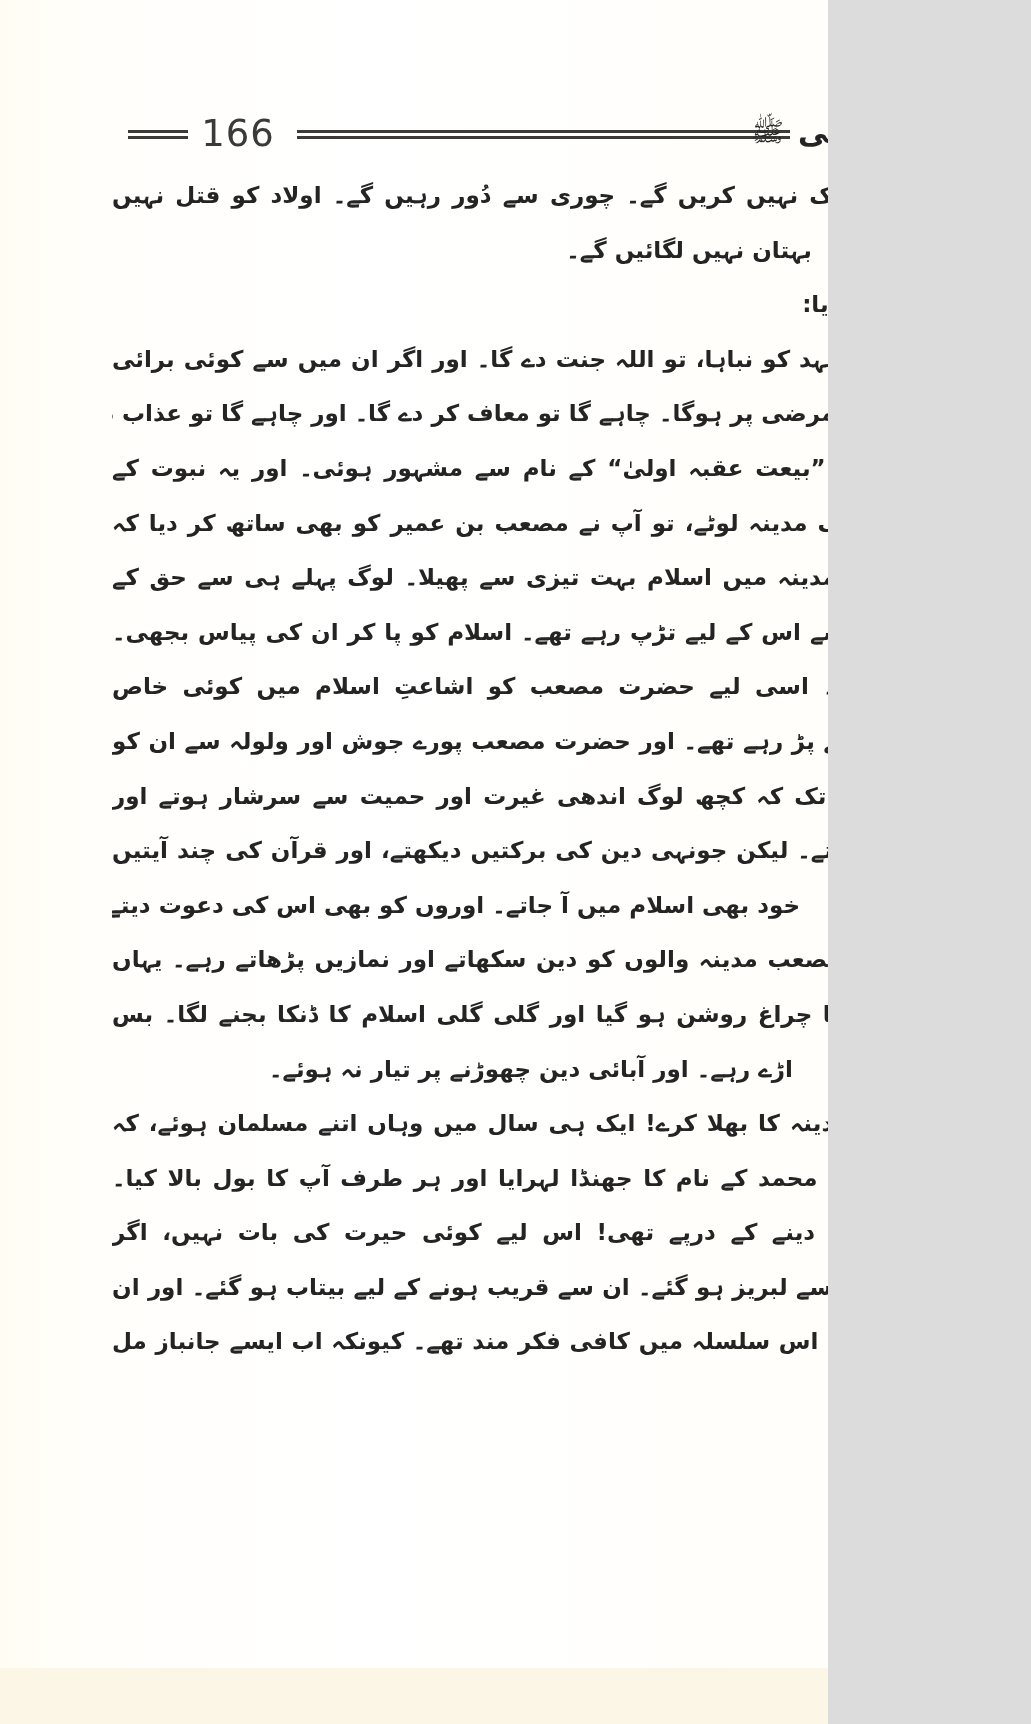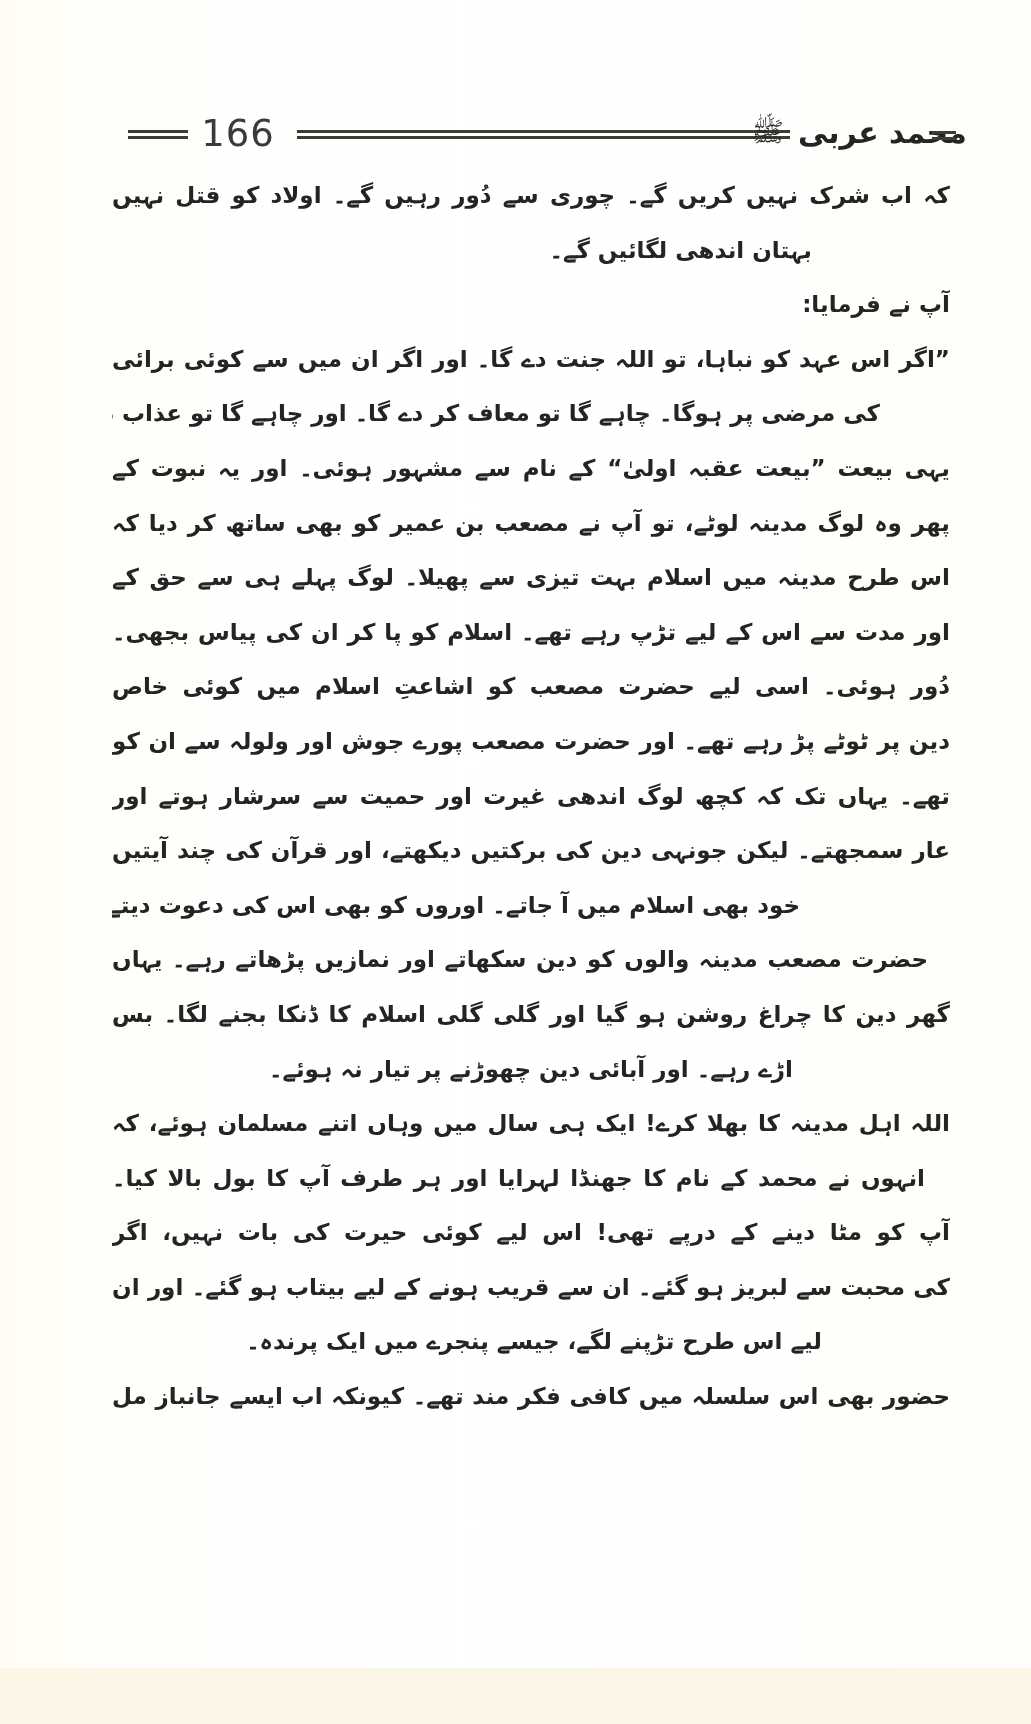--- a/index.html
+++ b/index.html
@@ -1,18 +1,18 @@
 <!DOCTYPE html>
 <html lang="ur"><head>
 <meta charset="utf-8">
 <style>
   html,body{margin:0;padding:0;background:#dcdcdc;}
   .page{
     position:relative;
-    width:1031px;height:1724px;
+    width:828px;height:1724px;
     background:linear-gradient(90deg,#fffdf3 0%, #fffefb 12%, #ffffff 45%, #fffefa 100%);
     overflow:hidden;
     font-family:"DejaVu Sans",sans-serif;
   }
   .bottom-band{
     position:absolute;left:0;top:1668px;width:1031px;height:56px;
     background:#fbf6e6;
   }
   
   .hdr{position:absolute;left:0;top:0;width:1031px;height:170px;}
@@ -62,39 +62,38 @@
     <div class="rule rule-mid"></div>
     <div class="title">
       <span class="name">محمد عربی</span>
       <span class="salla">ﷺ</span>
     </div>
     <div class="rule rule-right"></div>
   </div>
 
   <div class="body-text">
     <div class="ln just">کہ اب شرک نہیں کریں گے۔ چوری سے دُور رہیں گے۔ اولاد کو قتل نہیں کریں گے۔ اور کسی پر</div>
-    <div class="ln" style="margin-right:138px">بہتان اندھی لگائیں گے۔</div>
+    <div class="ln" style="margin-right:138px">بہتان نہیں لگائیں گے۔</div>
     <div class="ln" style="">آپ نے فرمایا:</div>
     <div class="ln just">”اگر اس عہد کو نباہا، تو اللہ جنت دے گا۔ اور اگر ان میں سے کوئی برائی سرزد ہو گئی، تو مولیٰ</div>
     <div class="ln" style="margin-right:70px">کی مرضی پر ہوگا۔ چاہے گا تو معاف کر دے گا۔ اور چاہے گا تو عذاب دے گا۔“</div>
     <div class="ln just">یہی بیعت ”بیعت عقبہ اولیٰ“ کے نام سے مشہور ہوئی۔ اور یہ نبوت کے گیارہویں سال ہوئی۔</div>
     <div class="ln just">پھر وہ لوگ مدینہ لوٹے، تو آپ نے مصعب بن عمیر کو بھی ساتھ کر دیا کہ وہ اہل مدینہ کو</div>
     <div class="ln just">اس طرح مدینہ میں اسلام بہت تیزی سے پھیلا۔ لوگ پہلے ہی سے حق کے پیاسے تھے۔</div>
     <div class="ln just">اور مدت سے اس کے لیے تڑپ رہے تھے۔ اسلام کو پا کر ان کی پیاس بجھی۔ اور دل کی بے چینی</div>
     <div class="ln just">دُور ہوئی۔ اسی لیے حضرت مصعب کو اشاعتِ اسلام میں کوئی خاص زحمت نہ ہوئی لوگ پروانہ وار</div>
     <div class="ln just">دین پر ٹوٹے پڑ رہے تھے۔ اور حضرت مصعب پورے جوش اور ولولہ سے ان کو علم دین سکھا رہے</div>
     <div class="ln just">تھے۔ یہاں تک کہ کچھ لوگ اندھی غیرت اور حمیت سے سرشار ہوتے اور اسلام کی طرف دیکھنا بھی</div>
     <div class="ln just">عار سمجھتے۔ لیکن جونہی دین کی برکتیں دیکھتے، اور قرآن کی چند آیتیں سنتے، پتھر سے موم ہو جاتے۔</div>
     <div class="ln" style="margin-right:150px">خود بھی اسلام میں آ جاتے۔ اوروں کو بھی اس کی دعوت دیتے۔</div>
     <div class="ln just" style="margin-right:22px">حضرت مصعب مدینہ والوں کو دین سکھاتے اور نمازیں پڑھاتے رہے۔ یہاں تک کہ گھر</div>
     <div class="ln just">گھر دین کا چراغ روشن ہو گیا اور گلی گلی اسلام کا ڈنکا بجنے لگا۔ بس کچھ ہی بدنصیب تھے، جو شرک پر</div>
     <div class="ln left">اڑے رہے۔ اور آبائی دین چھوڑنے پر تیار نہ ہوئے۔</div>
     <div class="ln just">اللہ اہل مدینہ کا بھلا کرے! ایک ہی سال میں وہاں اتنے مسلمان ہوئے، کہ مکہ میں برسوں</div>
     <div class="ln just" style="margin-right:25px">انہوں نے محمد کے نام کا جھنڈا لہرایا اور ہر طرف آپ کا بول بالا کیا۔ ٹھیک اس وقت جبکہ قوم</div>
     <div class="ln just">آپ کو مٹا دینے کے درپے تھی! اس لیے کوئی حیرت کی بات نہیں، اگر مسلمانوں کے دل اہل مدینہ</div>
     <div class="ln just">کی محبت سے لبریز ہو گئے۔ ان سے قریب ہونے کے لیے بیتاب ہو گئے۔ اور ان تک پہنچنے کے</div>
-    <div class="ln" style="margin-right:128px">لیے اس طرح تڑپنے لگے، جیسے پنجرے میں ایک پرندہ۔</div>
     <div class="ln just">حضور بھی اس سلسلہ میں کافی فکر مند تھے۔ کیونکہ اب ایسے جانباز مل گئے تھے، جو آپ کا</div>
   </div>
 
   <div class="bottom-band"></div>
 
 </div>
 
 </body></html>

